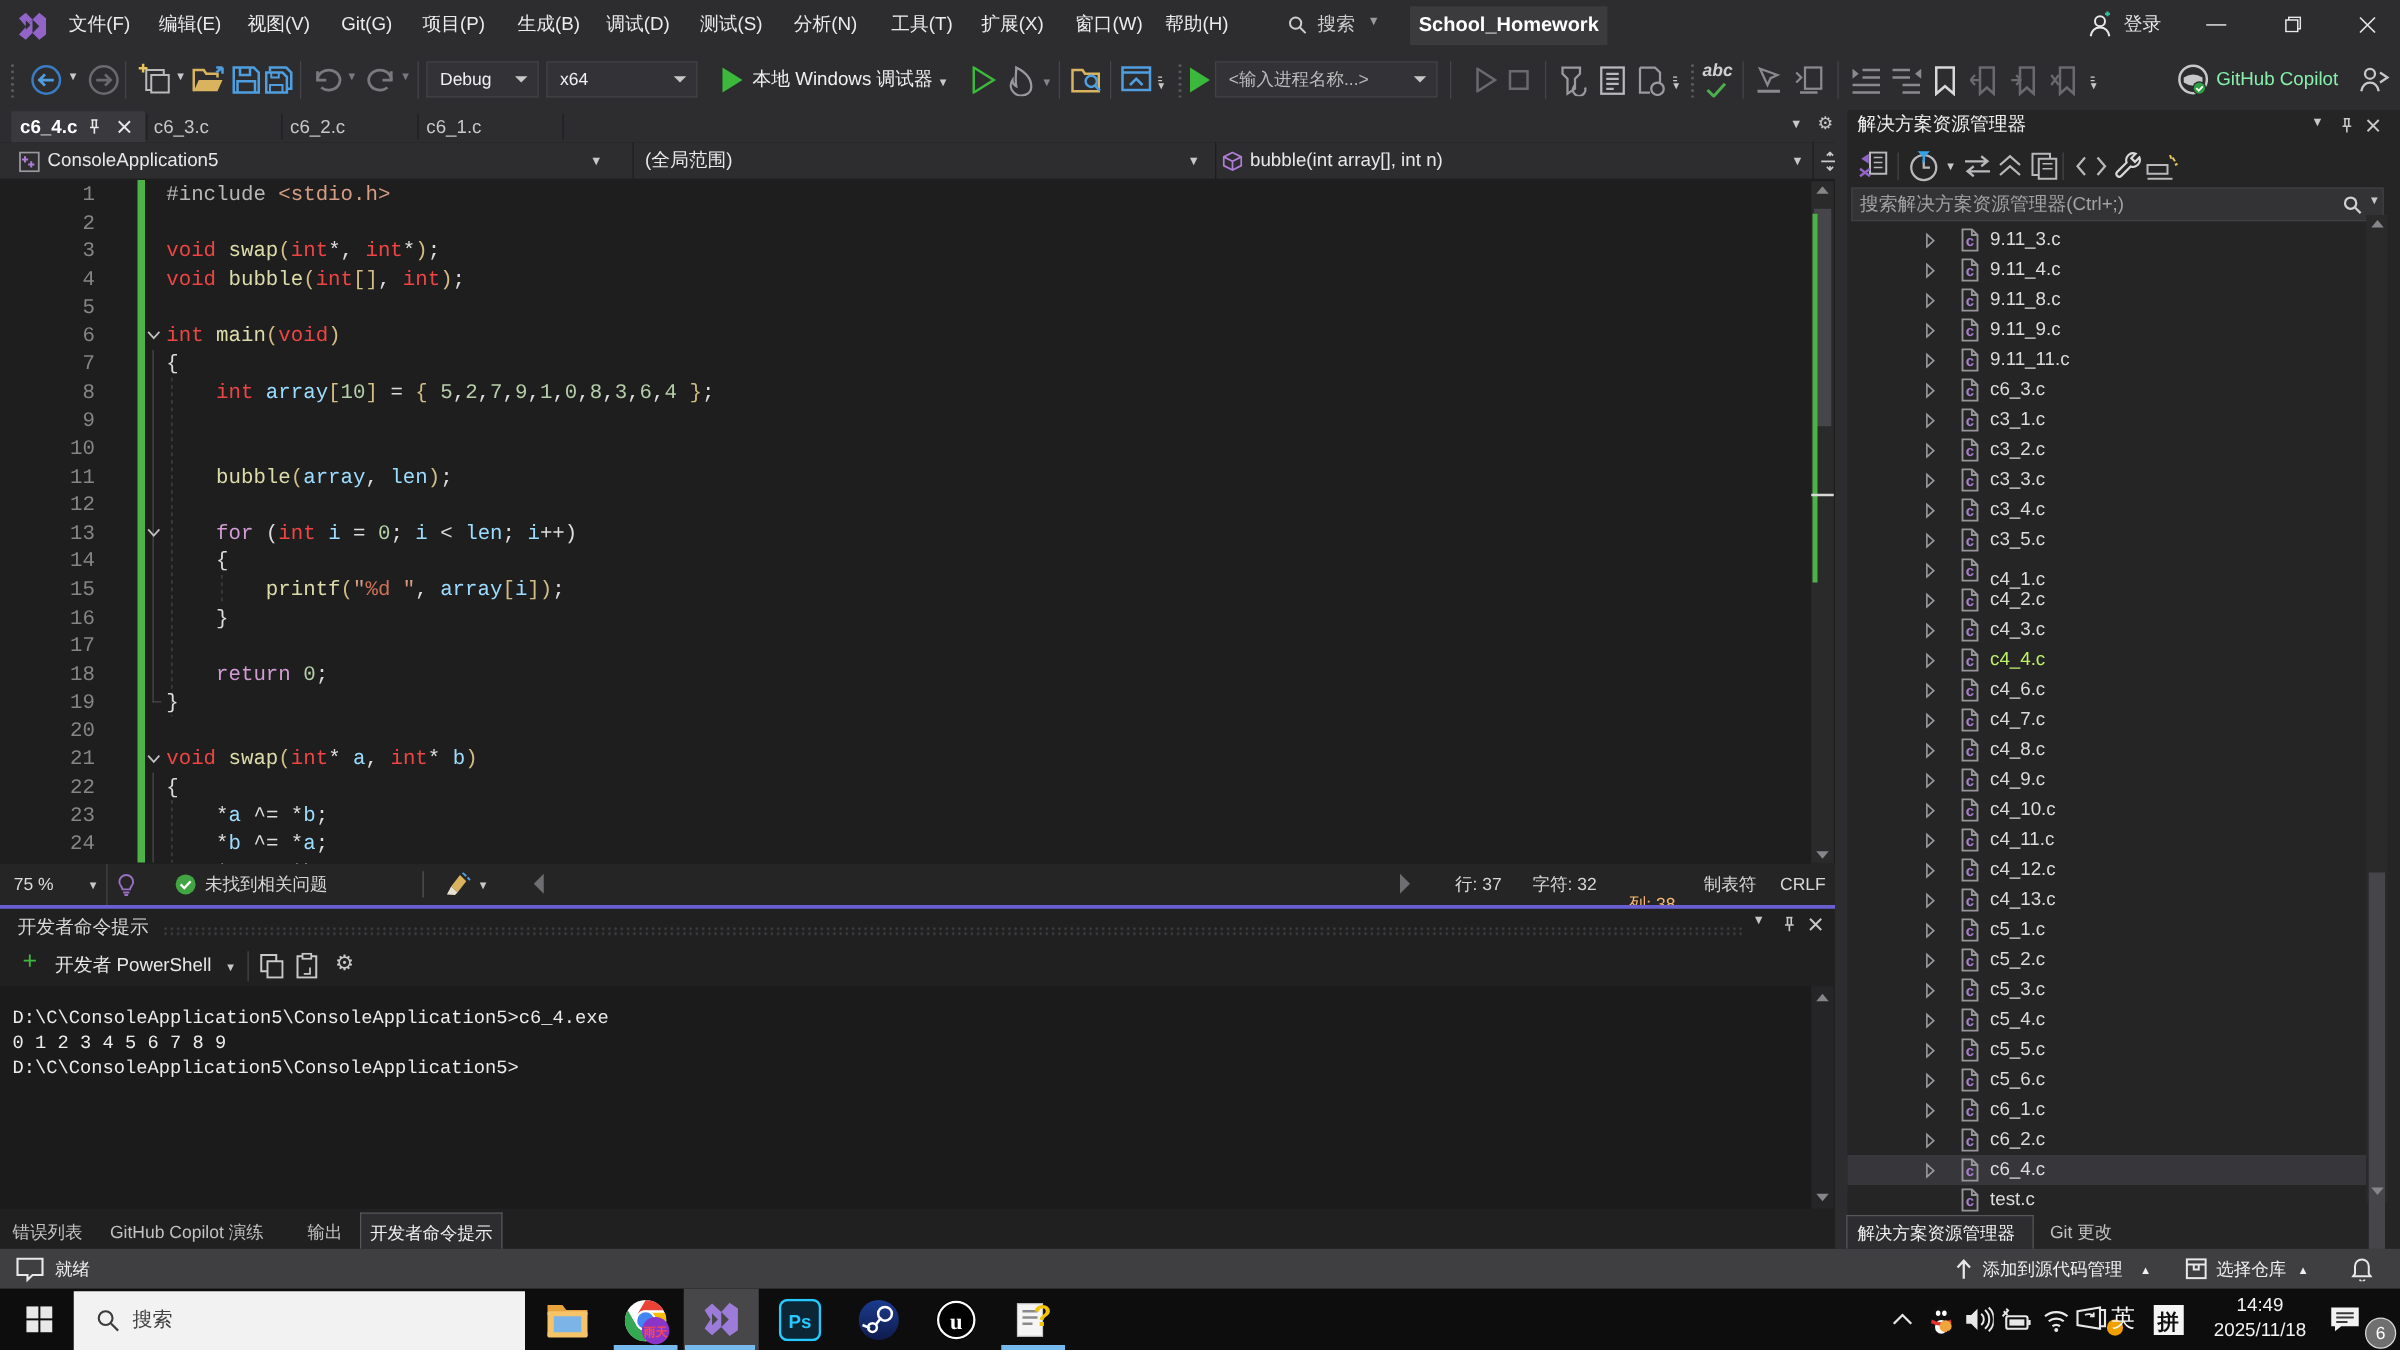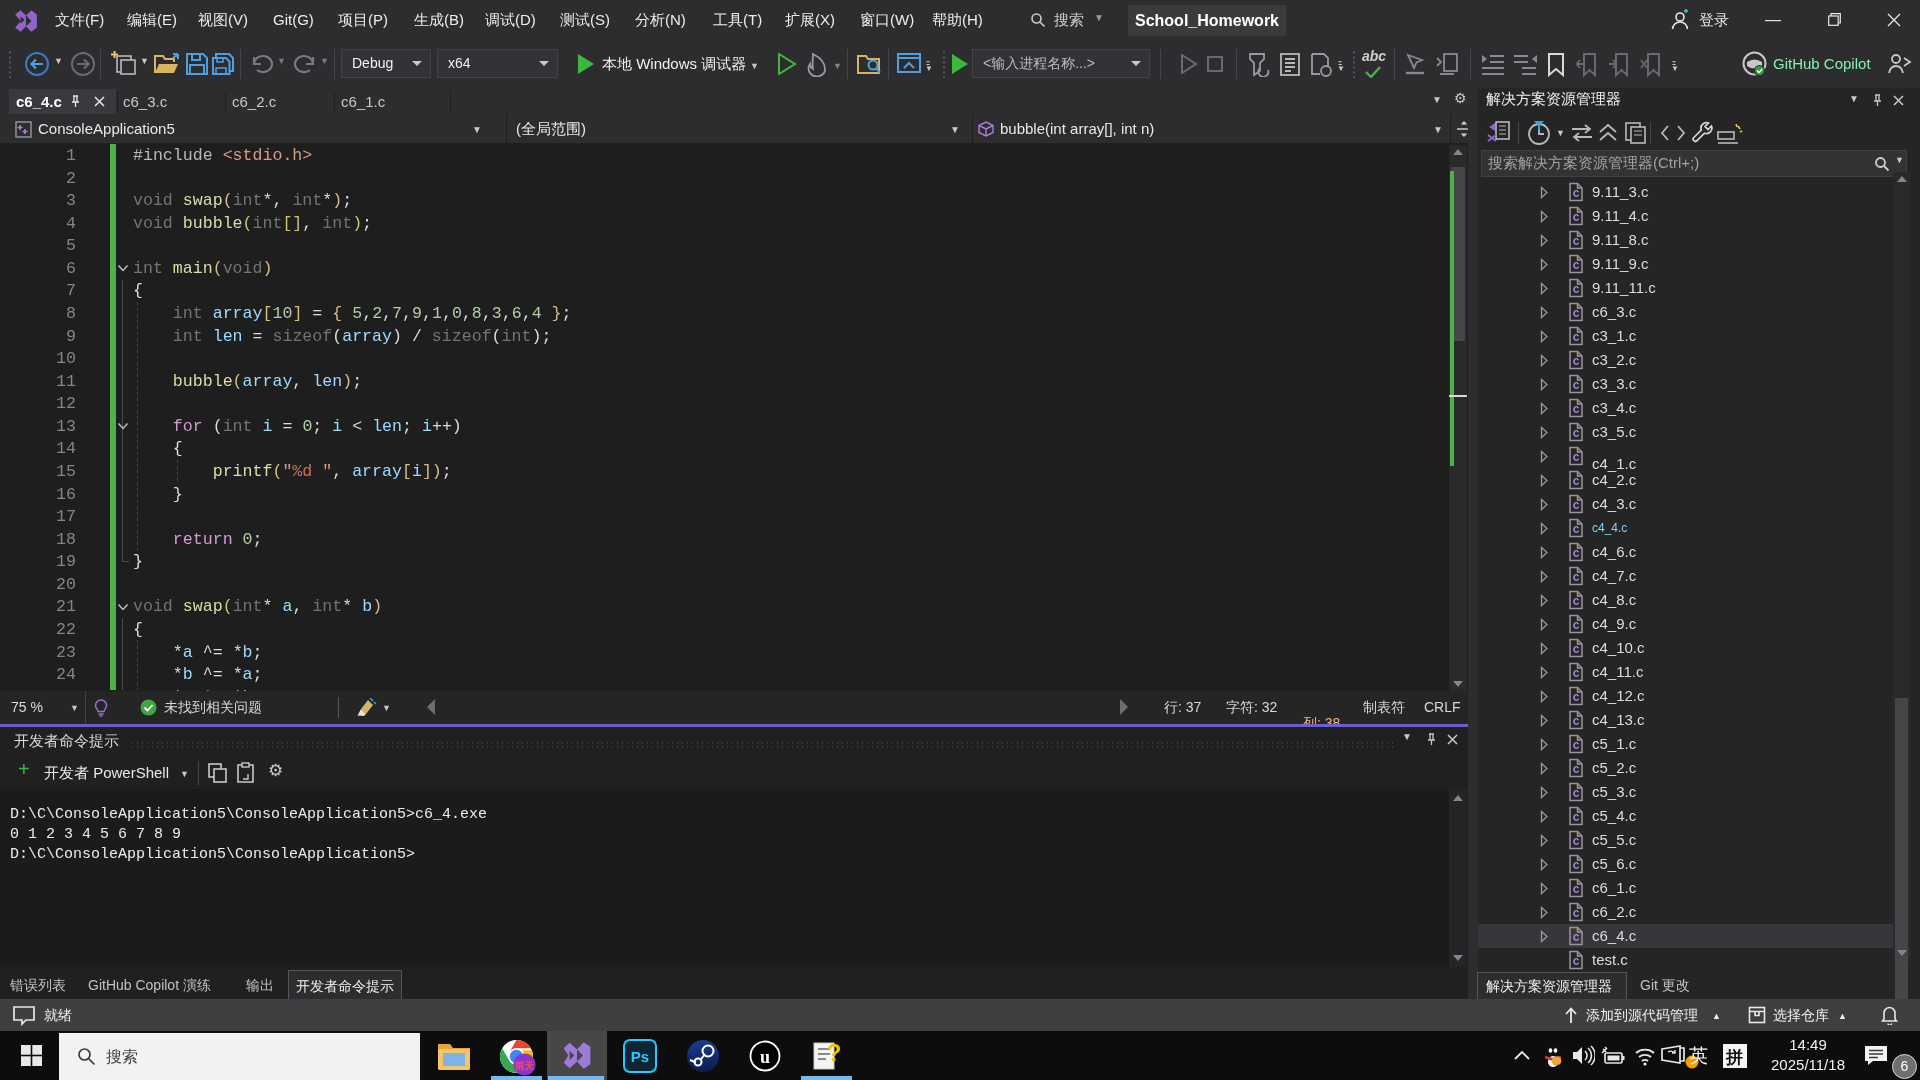--- a/index.html
+++ b/index.html
@@ -28,21 +28,21 @@
 .tab { position:absolute; top:1px; height:25px; color:#c8c8c8; font-size:15px; line-height:25px; }
 #tabactive { position:absolute; left:9px; top:1px; width:107px; height:25px; background:#3a3a3e; color:#ffffff; font-weight:bold; font-size:15px; line-height:25px; }
 
 
 #breadcrumb { left:0; top:114px; width:1468px; height:30px; background:#2d2d30; color:#e8e8e8; font-size:15px; }
 
 
 #editor { left:0; top:143px; width:1468px; height:548px; background:#1e1e1e; overflow:hidden; }
 .cl { position:absolute; left:133px; height:23px; font-family:"Liberation Mono", monospace; font-size:16.6px; line-height:23px; white-space:pre; color:#dcdcdc; }
 .ln { position:absolute; left:0px; width:76px; height:23px; text-align:right; color:#858585; font-family:"Liberation Mono", monospace; font-size:16.6px; line-height:23px; }
-.k { color:#737373; } .c2 { color:#d29bd4; } .f { color:#dcdcaa; } .v { color:#9cdcfe; }
+.k { color:#ef4444; } .c2 { color:#d29bd4; } .f { color:#dcdcaa; } .v { color:#9cdcfe; }
 .n { color:#b5cea8; } .p { color:#dcdcdc; } .g { color:#d4bd85; } .s { color:#d69d85; }
 .fm { color:#ce7159; } .pp { color:#b8b8b8; }
 .iguide { position:absolute; width:1px; background-image:linear-gradient(#454545 50%, transparent 50%); background-size:1px 6px; }
 
 
 #edstatus { left:0; top:691px; width:1468px; height:33px; background:#252526; color:#c8c8c8; font-size:14px; }
 
 
 #panel { left:0; top:724px; width:1468px; height:275px; background:#202021; border-top:3px solid #6a5fd1; }
 
@@ -343,21 +343,20 @@
       </svg>
     <svg class="abs" style="left:117px;top:460px" width="12" height="9" viewBox="0 0 12 9">
         <path d="M1.5 1.5 L6 6.5 L10.5 1.5" fill="none" stroke="#c0c0c0" stroke-width="1.4"></path>
       </svg>
     <div class="cl" style="top:1px"><span class="pp">#include</span> <span class="s">&lt;stdio.h&gt;</span></div>
     <div class="cl" style="top:46.1px"><span class="k">void</span> <span class="f">swap</span><span class="g">(</span><span class="k">int</span><span class="p">*, </span><span class="k">int</span><span class="p">*</span><span class="g">)</span><span class="p">;</span></div>
     <div class="cl" style="top:68.7px"><span class="k">void</span> <span class="f">bubble</span><span class="g">(</span><span class="k">int</span><span class="g">[]</span><span class="p">, </span><span class="k">int</span><span class="g">)</span><span class="p">;</span></div>
     <div class="cl" style="top:113.8px"><span class="k">int</span> <span class="f">main</span><span class="g">(</span><span class="k">void</span><span class="g">)</span></div>
     <div class="cl" style="top:136.4px"><span class="p">{</span></div>
     <div class="cl" style="top:159px">    <span class="k">int</span> <span class="v">array</span><span class="g">[</span><span class="n">10</span><span class="g">]</span> <span class="p">=</span> <span class="g">{</span> <span class="n">5</span><span class="p">,</span><span class="n">2</span><span class="p">,</span><span class="n">7</span><span class="p">,</span><span class="n">9</span><span class="p">,</span><span class="n">1</span><span class="p">,</span><span class="n">0</span><span class="p">,</span><span class="n">8</span><span class="p">,</span><span class="n">3</span><span class="p">,</span><span class="n">6</span><span class="p">,</span><span class="n">4</span> <span class="g">}</span><span class="p">;</span></div>
-    <div class="cl" style="top:181.5px">    <span class="k">int</span> <span class="v">len</span> <span class="p">=</span> <span class="k">sizeof</span><span class="p">(</span><span class="v">array</span><span class="p">)</span> <span class="p">/</span> <span class="k">sizeof</span><span class="p">(</span><span class="k">int</span><span class="p">);</span></div>
     <div class="cl" style="top:226.7px">    <span class="f">bubble</span><span class="g">(</span><span class="v">array</span><span class="p">,</span> <span class="v">len</span><span class="g">)</span><span class="p">;</span></div>
     <div class="cl" style="top:271.8px">    <span class="c2">for</span> <span class="p">(</span><span class="k">int</span> <span class="v">i</span> <span class="p">=</span> <span class="n">0</span><span class="p">;</span> <span class="v">i</span> <span class="p">&lt;</span> <span class="v">len</span><span class="p">;</span> <span class="v">i</span><span class="p">++)</span></div>
     <div class="cl" style="top:294.4px">    <span class="p">{</span></div>
     <div class="cl" style="top:316.9px">        <span class="f">printf</span><span class="g">(</span><span class="s">"</span><span class="fm">%d</span><span class="s"> "</span><span class="p">,</span> <span class="v">array</span><span class="g">[</span><span class="v">i</span><span class="g">])</span><span class="p">;</span></div>
     <div class="cl" style="top:339.5px">    <span class="p">}</span></div>
     <div class="cl" style="top:384.6px">    <span class="c2">return</span> <span class="n">0</span><span class="p">;</span></div>
     <div class="cl" style="top:407.2px"><span class="p">}</span></div>
     <div class="cl" style="top:452.3px"><span class="k">void</span> <span class="f">swap</span><span class="g">(</span><span class="k">int</span><span class="p">*</span> <span class="v">a</span><span class="p">,</span> <span class="k">int</span><span class="p">*</span> <span class="v">b</span><span class="g">)</span></div>
     <div class="cl" style="top:474.9px"><span class="p">{</span></div>
     <div class="cl" style="top:497.5px">    <span class="p">*</span><span class="v">a</span> <span class="p">^=</span> <span class="p">*</span><span class="v">b</span><span class="p">;</span></div>
@@ -623,21 +622,21 @@
         </svg>
 <span class="abs" style="left:124px;top:404px;font-size:15px;line-height:24px;color:#dcdcdc">c4_3.c</span>
 <svg class="abs" style="left:72px;top:434px" width="9" height="13" viewBox="0 0 9 13">
           <path d="M1.5 1.5 L7 6.5 L1.5 11.5 Z" fill="none" stroke="#9a9a9e" stroke-width="1.3"></path>
         </svg>
 <svg class="abs" style="left:100px;top:430px" width="16" height="20" viewBox="0 0 16 20">
           <path d="M2 1.5 H9.5 L14 6 V18.5 H2 Z" fill="none" stroke="#96969a" stroke-width="1.5"></path>
           <path d="M9.5 1.5 V6 H14" fill="none" stroke="#96969a" stroke-width="1.5"></path>
           <text x="8" y="15" font-size="12" font-weight="bold" fill="#a87fd0" text-anchor="middle" font-family="Liberation Sans">c</text>
         </svg>
-<span class="abs" style="left:124px;top:428px;font-size:12px;line-height:24px;color:#7dd3fc">c4_4.c</span>
+<span class="abs" style="left:124px;top:428px;font-size:15px;line-height:24px;color:#bef264">c4_4.c</span>
 <svg class="abs" style="left:72px;top:458px" width="9" height="13" viewBox="0 0 9 13">
           <path d="M1.5 1.5 L7 6.5 L1.5 11.5 Z" fill="none" stroke="#9a9a9e" stroke-width="1.3"></path>
         </svg>
 <svg class="abs" style="left:100px;top:454px" width="16" height="20" viewBox="0 0 16 20">
           <path d="M2 1.5 H9.5 L14 6 V18.5 H2 Z" fill="none" stroke="#96969a" stroke-width="1.5"></path>
           <path d="M9.5 1.5 V6 H14" fill="none" stroke="#96969a" stroke-width="1.5"></path>
           <text x="8" y="15" font-size="12" font-weight="bold" fill="#a87fd0" text-anchor="middle" font-family="Liberation Sans">c</text>
         </svg>
 <span class="abs" style="left:124px;top:452px;font-size:15px;line-height:24px;color:#dcdcdc">c4_6.c</span>
 <svg class="abs" style="left:72px;top:482px" width="9" height="13" viewBox="0 0 9 13">

